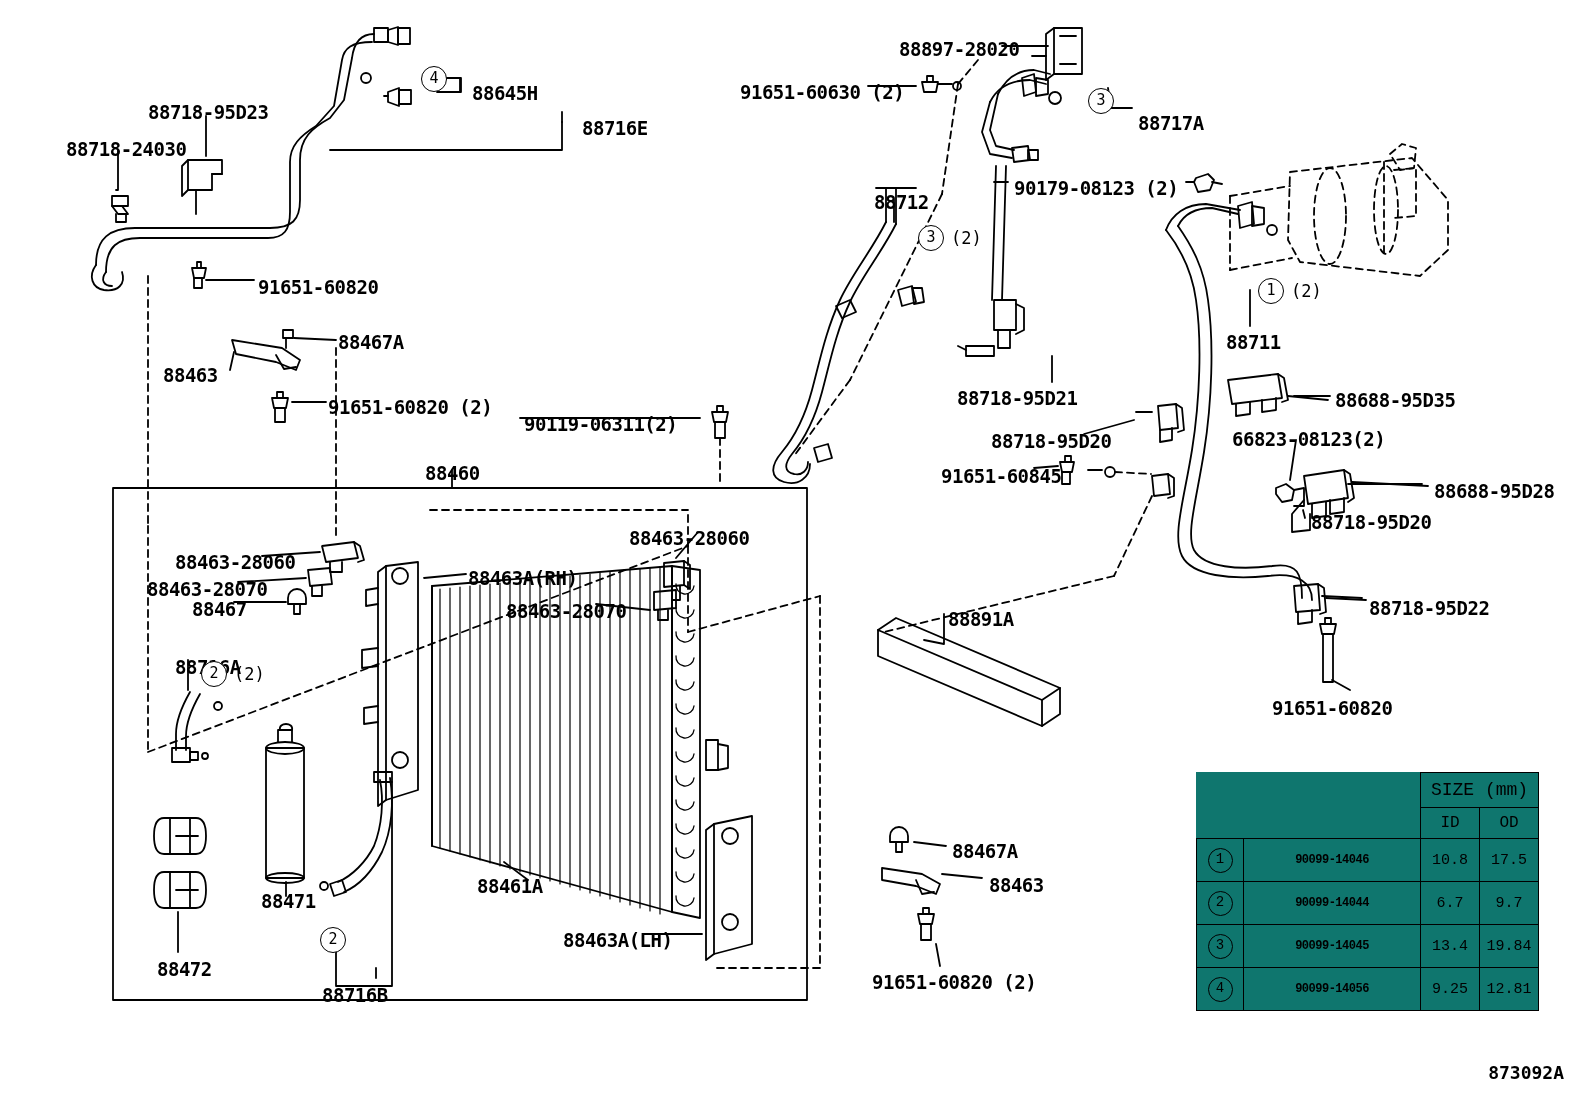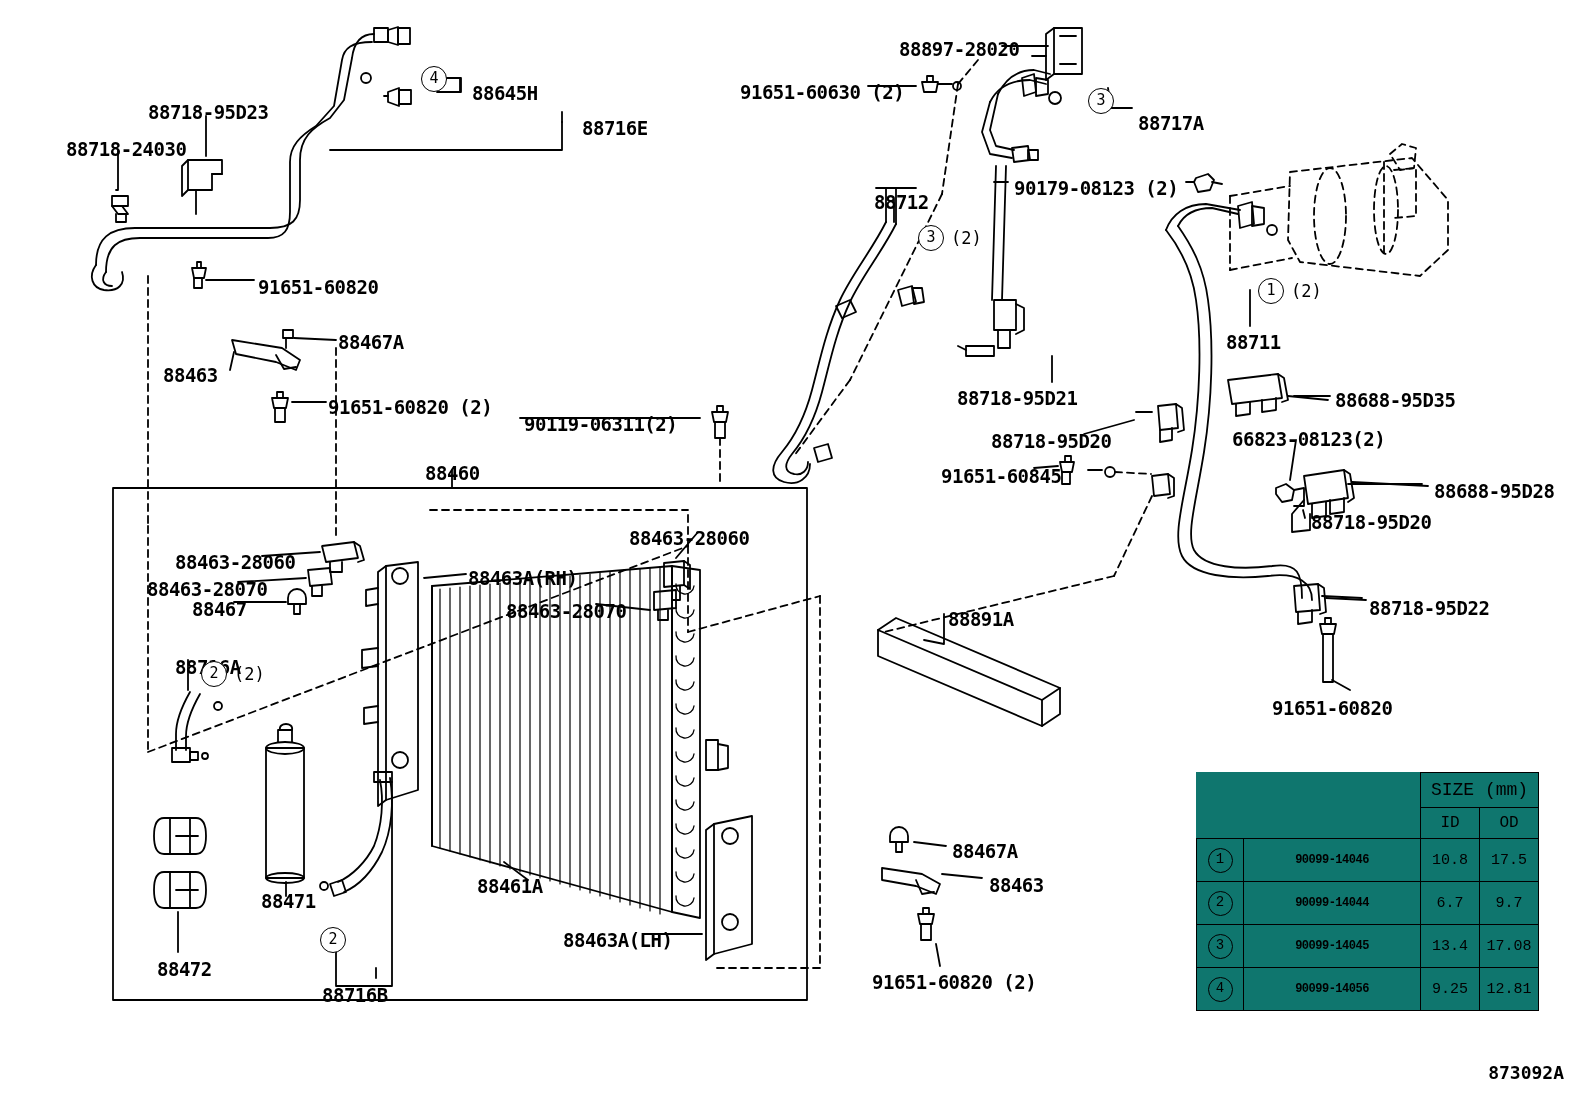--- a/index.html
+++ b/index.html
@@ -518,21 +518,21 @@
     <tr>
       <td class="cidx"><span>2</span></td>
       <td class="pn">90099-14044</td>
       <td class="num">6.7</td>
       <td class="num">9.7</td>
     </tr>
     <tr>
       <td class="cidx"><span>3</span></td>
       <td class="pn">90099-14045</td>
       <td class="num">13.4</td>
-      <td class="num">17.08</td>
+      <td class="num">19.84</td>
     </tr>
     <tr>
       <td class="cidx"><span>4</span></td>
       <td class="pn">90099-14056</td>
       <td class="num">9.25</td>
       <td class="num">12.81</td>
     </tr>
   </tbody>
     </table>
 

